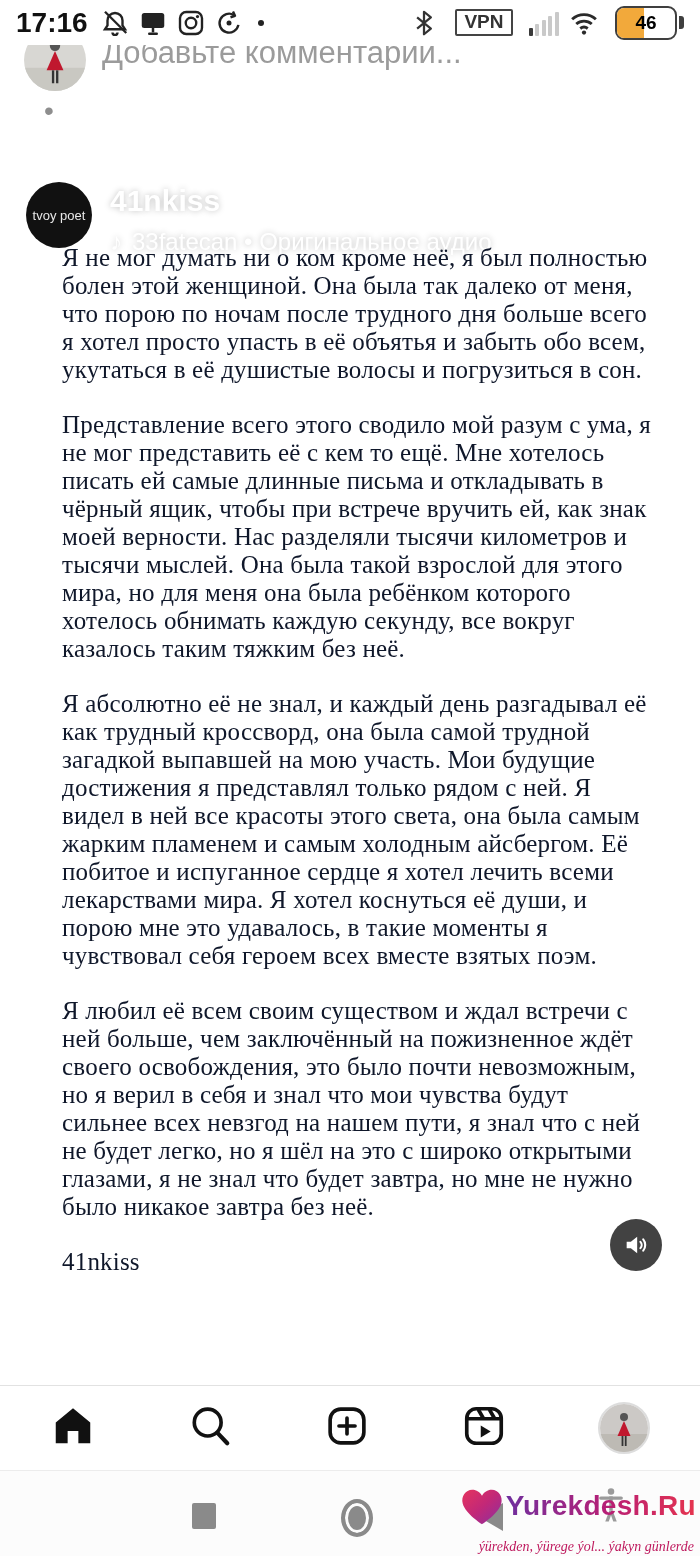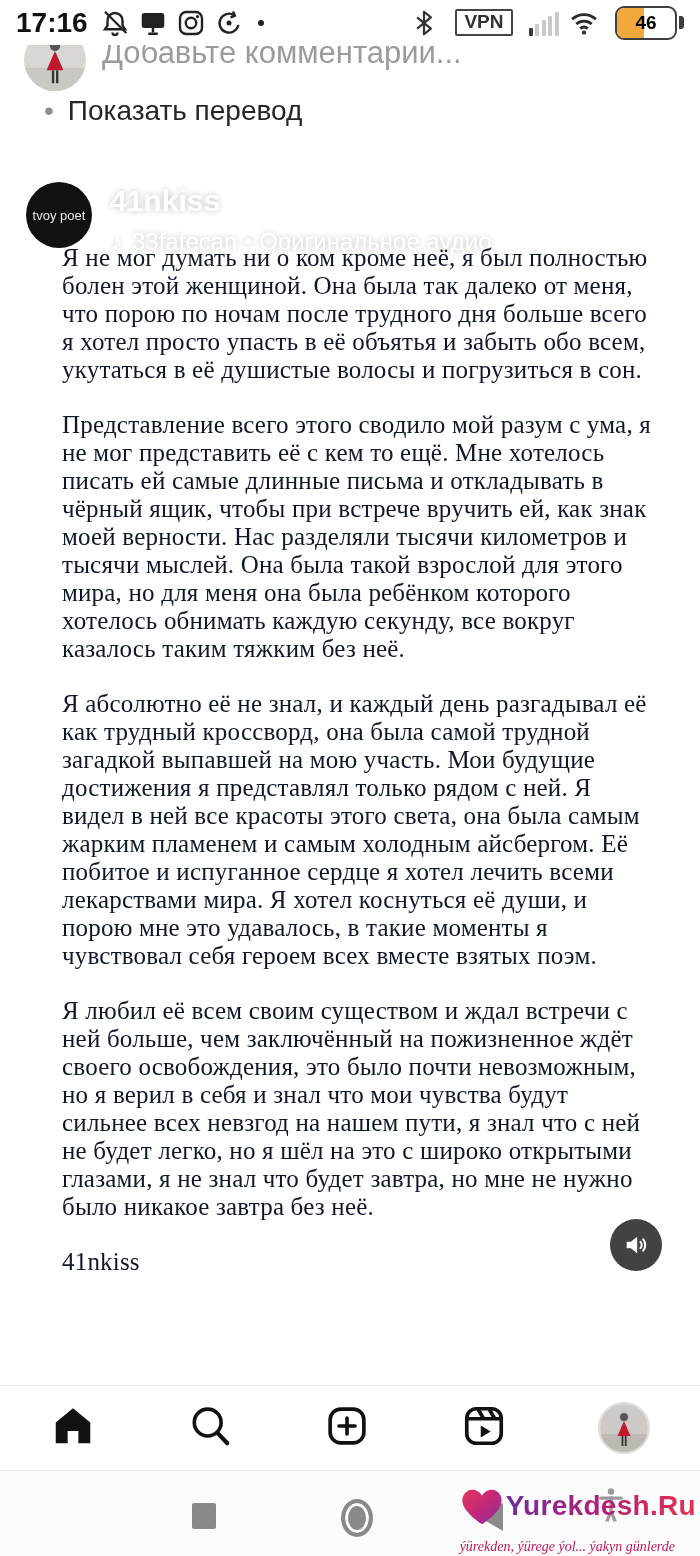--- a/index.html
+++ b/index.html
@@ -83,21 +83,21 @@
   .an-recents{position:absolute;left:192px;top:32px;width:24px;height:26px;background:#8a8a8a;
               border-radius:2px;}
   .an-home{position:absolute;left:341px;top:28px;width:24px;height:30px;border:4px solid #8a8a8a;
            border-radius:50%;background:#8a8a8a;box-shadow:inset 0 0 0 3px #fcfcfc;}
   .an-back{position:absolute;left:479px;top:32px;width:0;height:0;
            border-top:14px solid transparent;border-bottom:14px solid transparent;
            border-right:24px solid #8a8a8a;}
   .an-access{position:absolute;left:596px;top:16px;width:30px;height:40px;}
 
   
-  .watermark{position:absolute;right:4px;bottom:2px;line-height:1;}
+  .watermark{position:absolute;right:4px;bottom:2px;text-align:right;line-height:1;}
   .wm-row{display:flex;align-items:center;justify-content:flex-end;}
   .wm-heart{width:44px;height:40px;margin-right:2px;}
   .wm-title{font-size:28px;font-weight:700;color:#a2258d;letter-spacing:.3px;}
   @supports (-webkit-background-clip: text) {
     .wm-title{background:linear-gradient(90deg,#6f2f9e 0%,#b91f74 55%,#e5344e 100%);
               -webkit-background-clip:text;background-clip:text;-webkit-text-fill-color:transparent;}
   }
   .wm-tagline{font-family:Liberation Serif, serif;font-style:italic;font-size:14px;color:#be185d;
               margin-top:14px;padding-right:2px;}
 </style>
@@ -163,21 +163,20 @@
         <path d="M24 17l-6.5 15h13z" fill="#c0182e"></path>
         <rect x="21.6" y="32" width="1.8" height="10" fill="#333"></rect>
         <rect x="24.8" y="32" width="1.8" height="10" fill="#333"></rect>
       </svg>
     </div>
     <span class="comment-placeholder">Добавьте комментарий...</span>
   </div>
 
   <div class="time-row">
     <span class="time-sep">•</span>
-    <span class="translate-link">Показать перевод</span>
   </div>
 
   <div class="photo">
 
     <div class="post-header">
       <div class="post-avatar">
         <span>tvoy poet</span>
       </div>
       <div class="post-username">41nkiss</div>
       <div class="post-audio">

